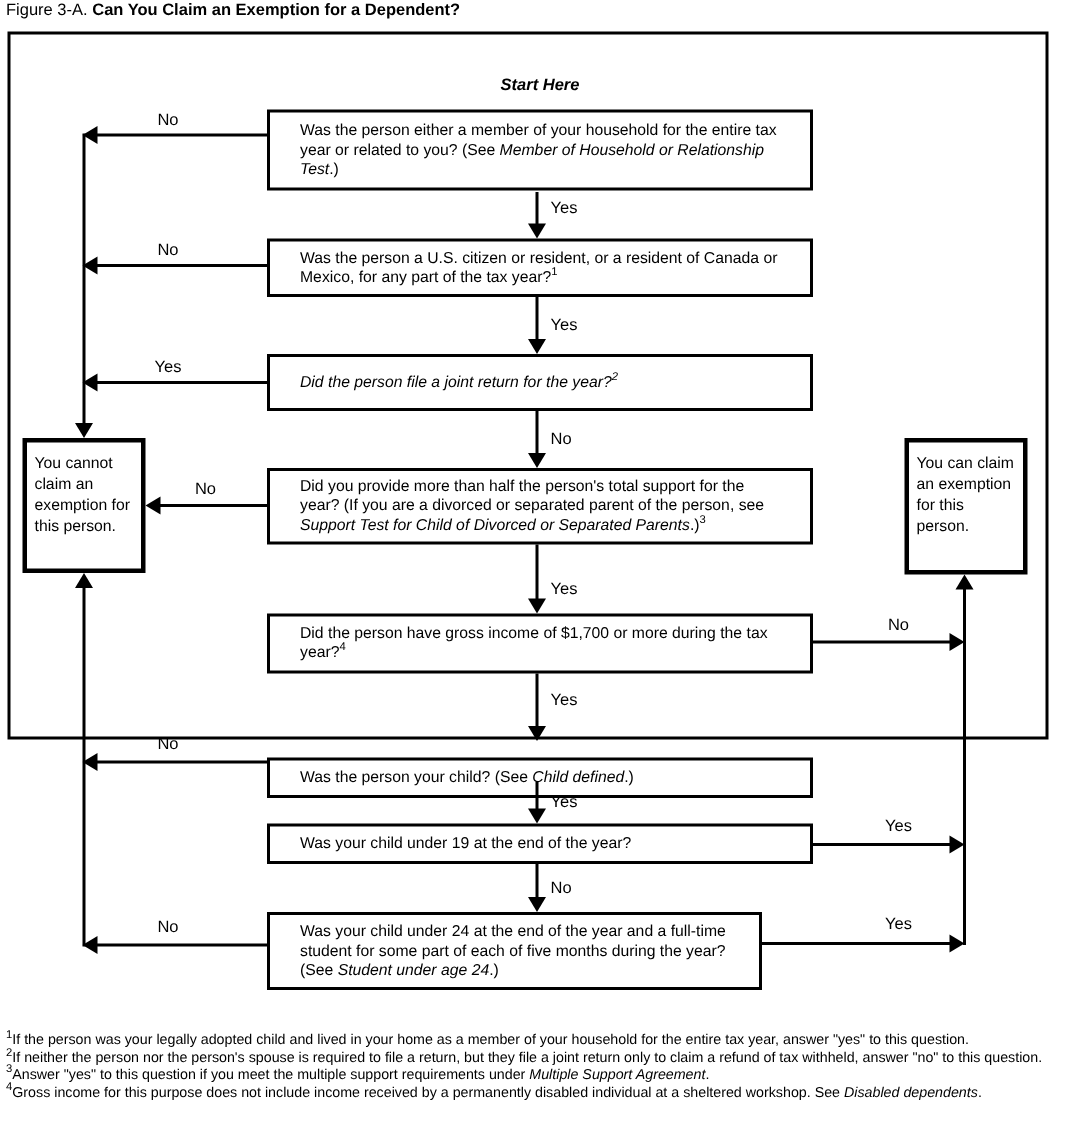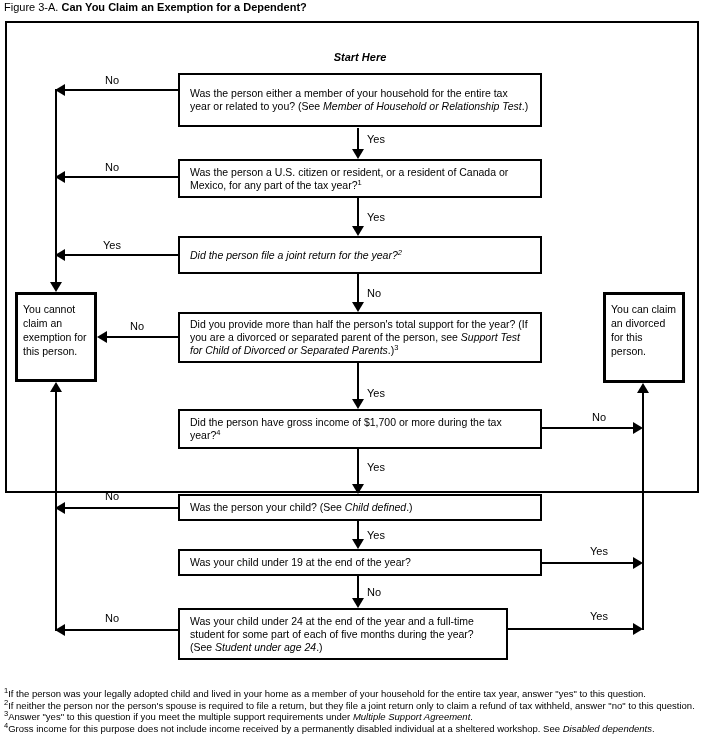--- a/index.html
+++ b/index.html
@@ -6,29 +6,29 @@
   .stage{position:relative;width:721px;height:756px;background:#fff;
          font-family:"Liberation Sans","DejaVu Sans",sans-serif;color:#000;overflow:hidden;}
   .fig-title{position:absolute;left:4px;top:1px;font-size:11px;white-space:nowrap;}
   .fig-title .prefix{font-weight:normal;}
   .fig-title .main{font-weight:bold;}
   .canvas{position:absolute;left:5px;top:21px;width:694px;height:472px;
           border:2px solid #000;box-sizing:border-box;background:#fff;}
   .start-here{position:absolute;left:171px;top:28px;width:364px;text-align:center;
               font-style:italic;font-weight:bold;font-size:11px;}
   .qbox{position:absolute;border:2px solid #000;box-sizing:border-box;background:#fff;
-        display:flex;align-items:center;padding:3px 10px;font-size:10.5px;line-height:13px;}
+        display:flex;align-items:center;padding:3px 20px;font-size:10.5px;line-height:13px;}
   .qbox i{font-style:italic;}
   sup{font-size:7.5px;line-height:0;}
   .b-q1{left:171px;top:50px;width:364px;height:54px;}
   .b-q2{left:171px;top:136px;width:364px;height:39px;}
   .b-q3{left:171px;top:213px;width:364px;height:38px;font-style:italic;}
   .b-q4{left:171px;top:289px;width:364px;height:51px;}
   .b-q5{left:171px;top:386px;width:364px;height:40px;}
-  .b-q6{left:171px;top:471px;width:364px;height:27px;}
+  .b-q6{left:171px;top:482px;width:364px;height:27px;}
   .b-q7{left:171px;top:526px;width:364px;height:27px;}
   .b-q8{left:171px;top:585px;width:330px;height:52px;}
   .sidebox{position:absolute;border:3px solid #000;box-sizing:border-box;background:#fff;
            padding:7px 5px;font-size:10.5px;line-height:14px;}
   .b-cannot{left:8px;top:269px;width:82px;height:90px;}
   .b-can{left:596px;top:269px;width:82px;height:91px;}
   .hline{position:absolute;height:2px;background:#000;}
   .vline{position:absolute;width:2px;background:#000;}
   .arr-left{position:absolute;width:0;height:0;border-top:6px solid transparent;
             border-bottom:6px solid transparent;border-right:10px solid #000;}
@@ -87,21 +87,21 @@
     </div>
 
     <div class="qbox b-q8">
       <span><span>Was your child under 24 at the end of the year and a full-time student for some part of each of five months during the year? (See </span><i>Student under age 24</i><span>.)</span></span>
     </div>
 
     <div class="sidebox b-cannot">
       <span>You cannot claim an exemption for this person.</span>
     </div>
     <div class="sidebox b-can">
-      <span>You can claim an divorced for this person.</span>
+      <span>You can claim an exemption for this person.</span>
     </div>
 
     <div class="vline" style="left:350px;top:105px;height:23px;"></div>
     <div class="arr-down" style="left:345px;top:126px;"></div>
     <div class="vline" style="left:350px;top:175px;height:30px;"></div>
     <div class="arr-down" style="left:345px;top:203px;"></div>
     <div class="vline" style="left:350px;top:251px;height:30px;"></div>
     <div class="arr-down" style="left:345px;top:279px;"></div>
     <div class="vline" style="left:350px;top:340px;height:38px;"></div>
     <div class="arr-down" style="left:345px;top:376px;"></div>

